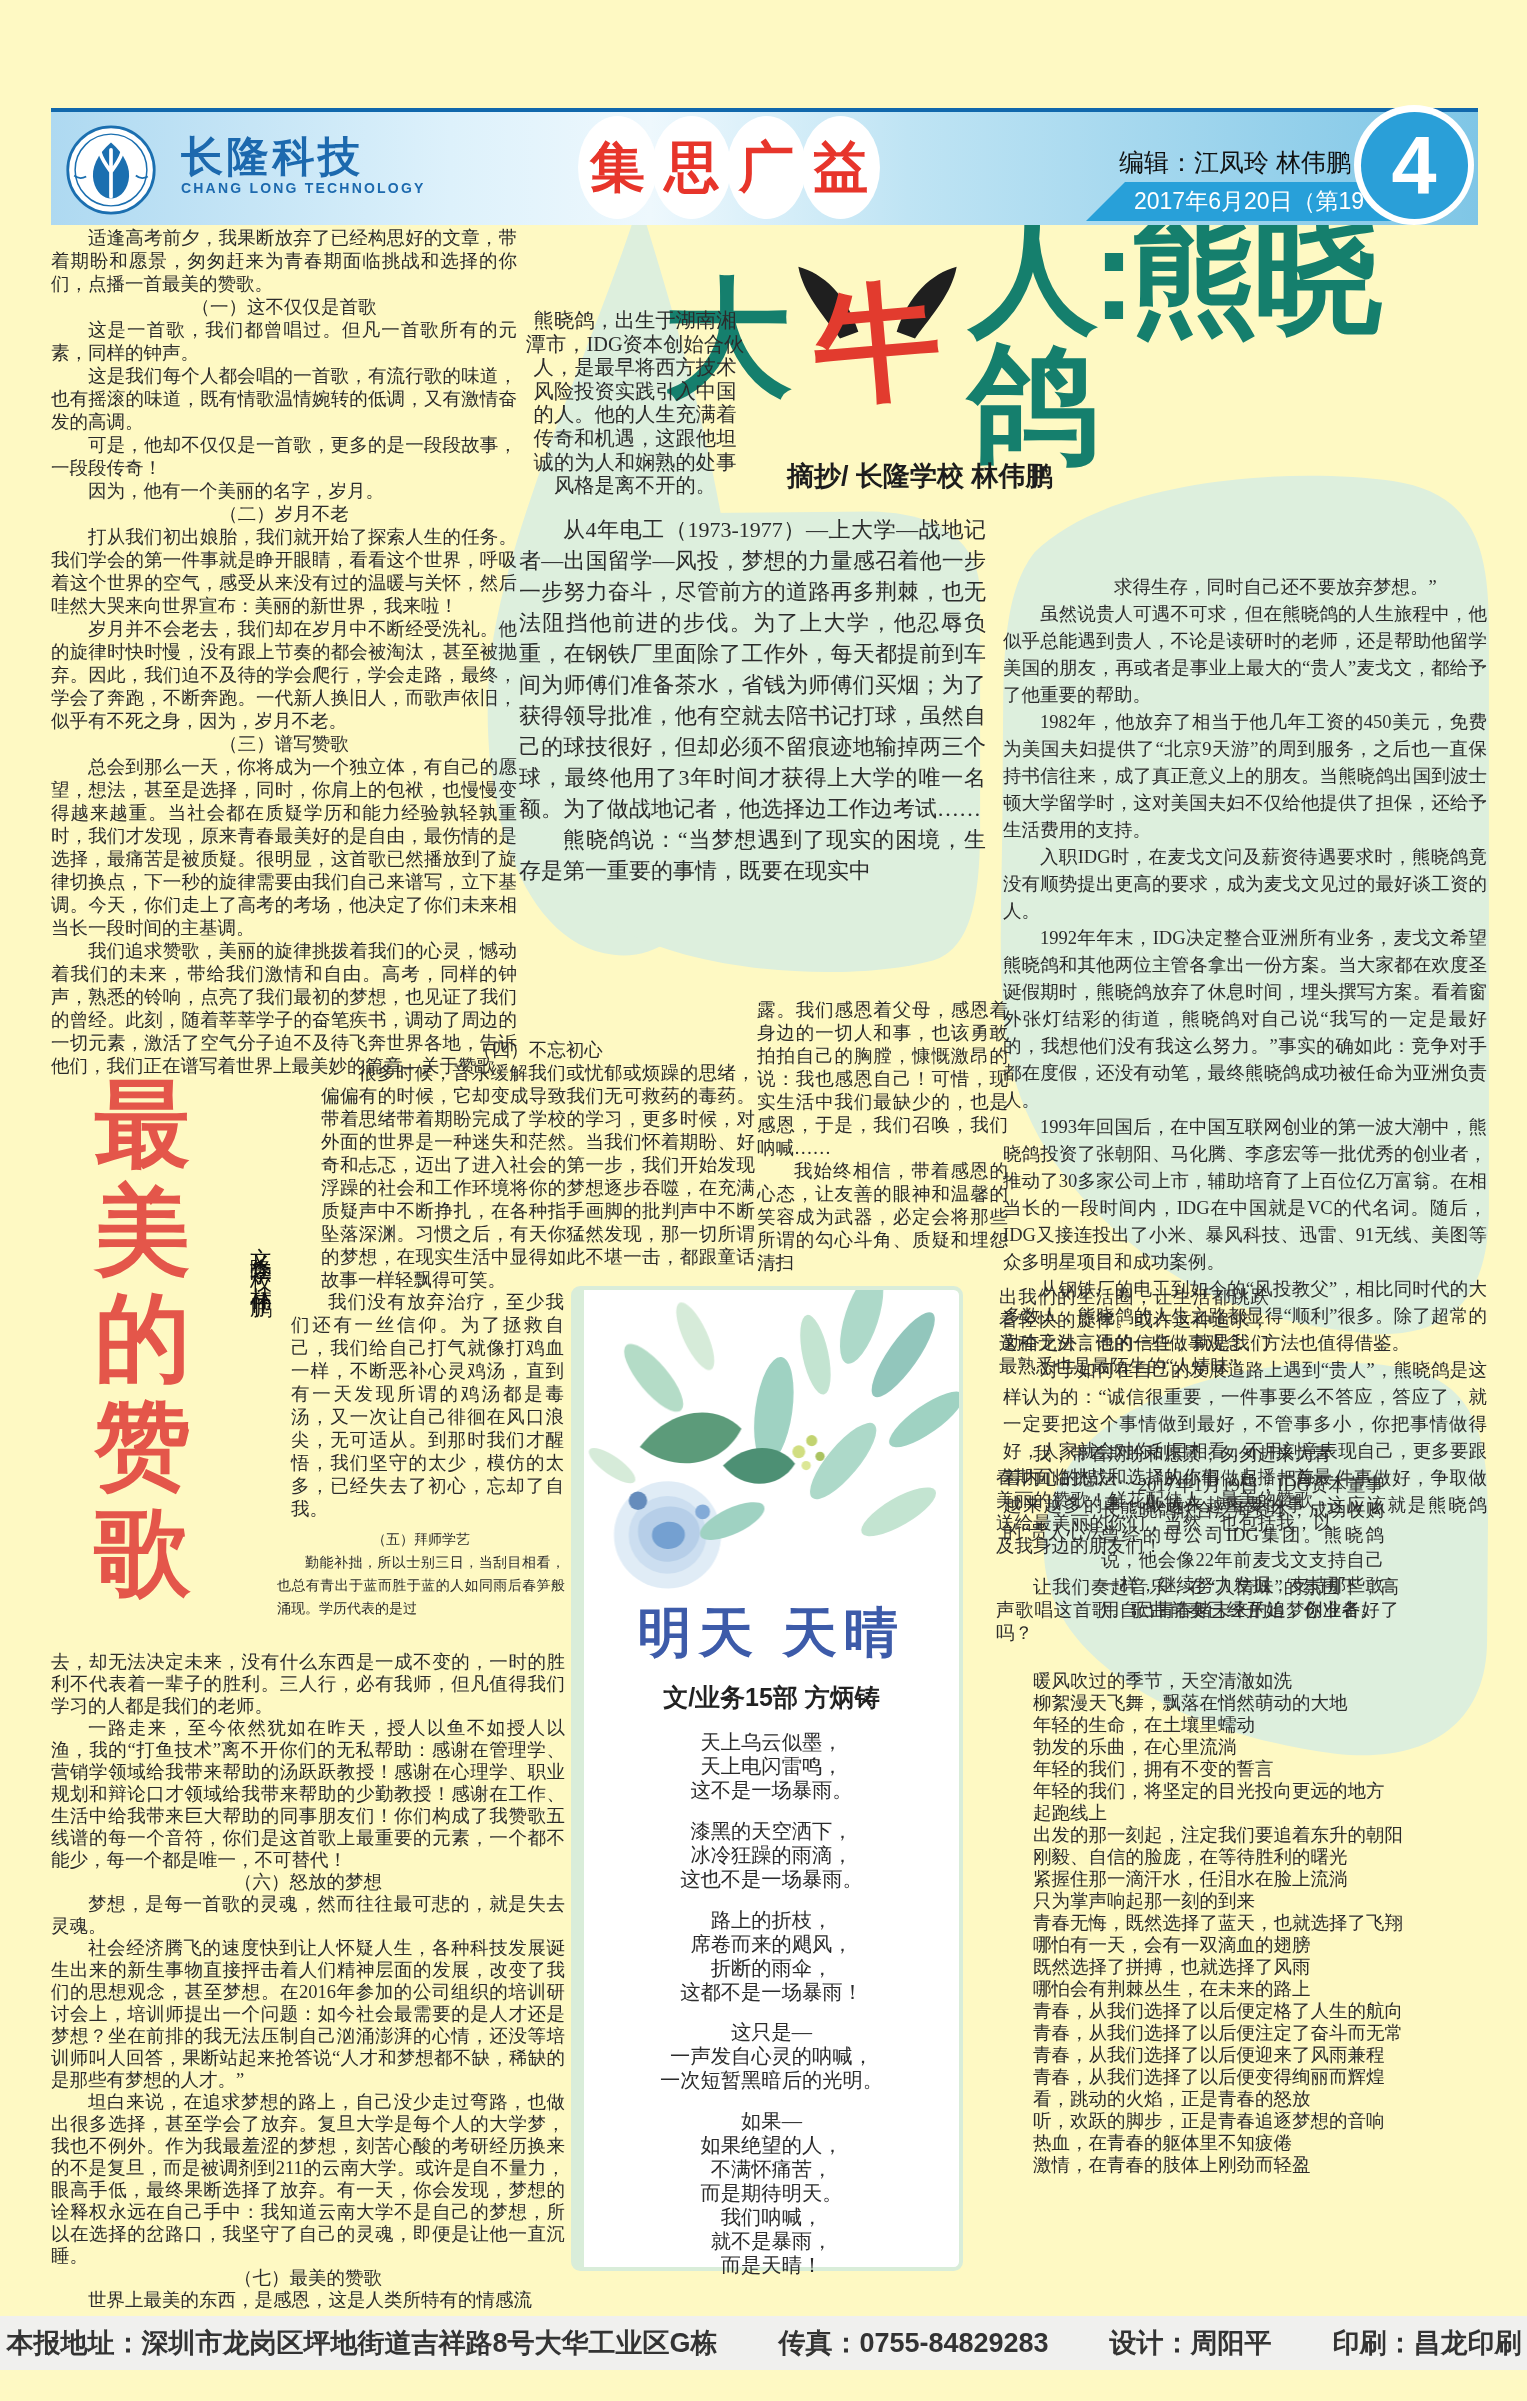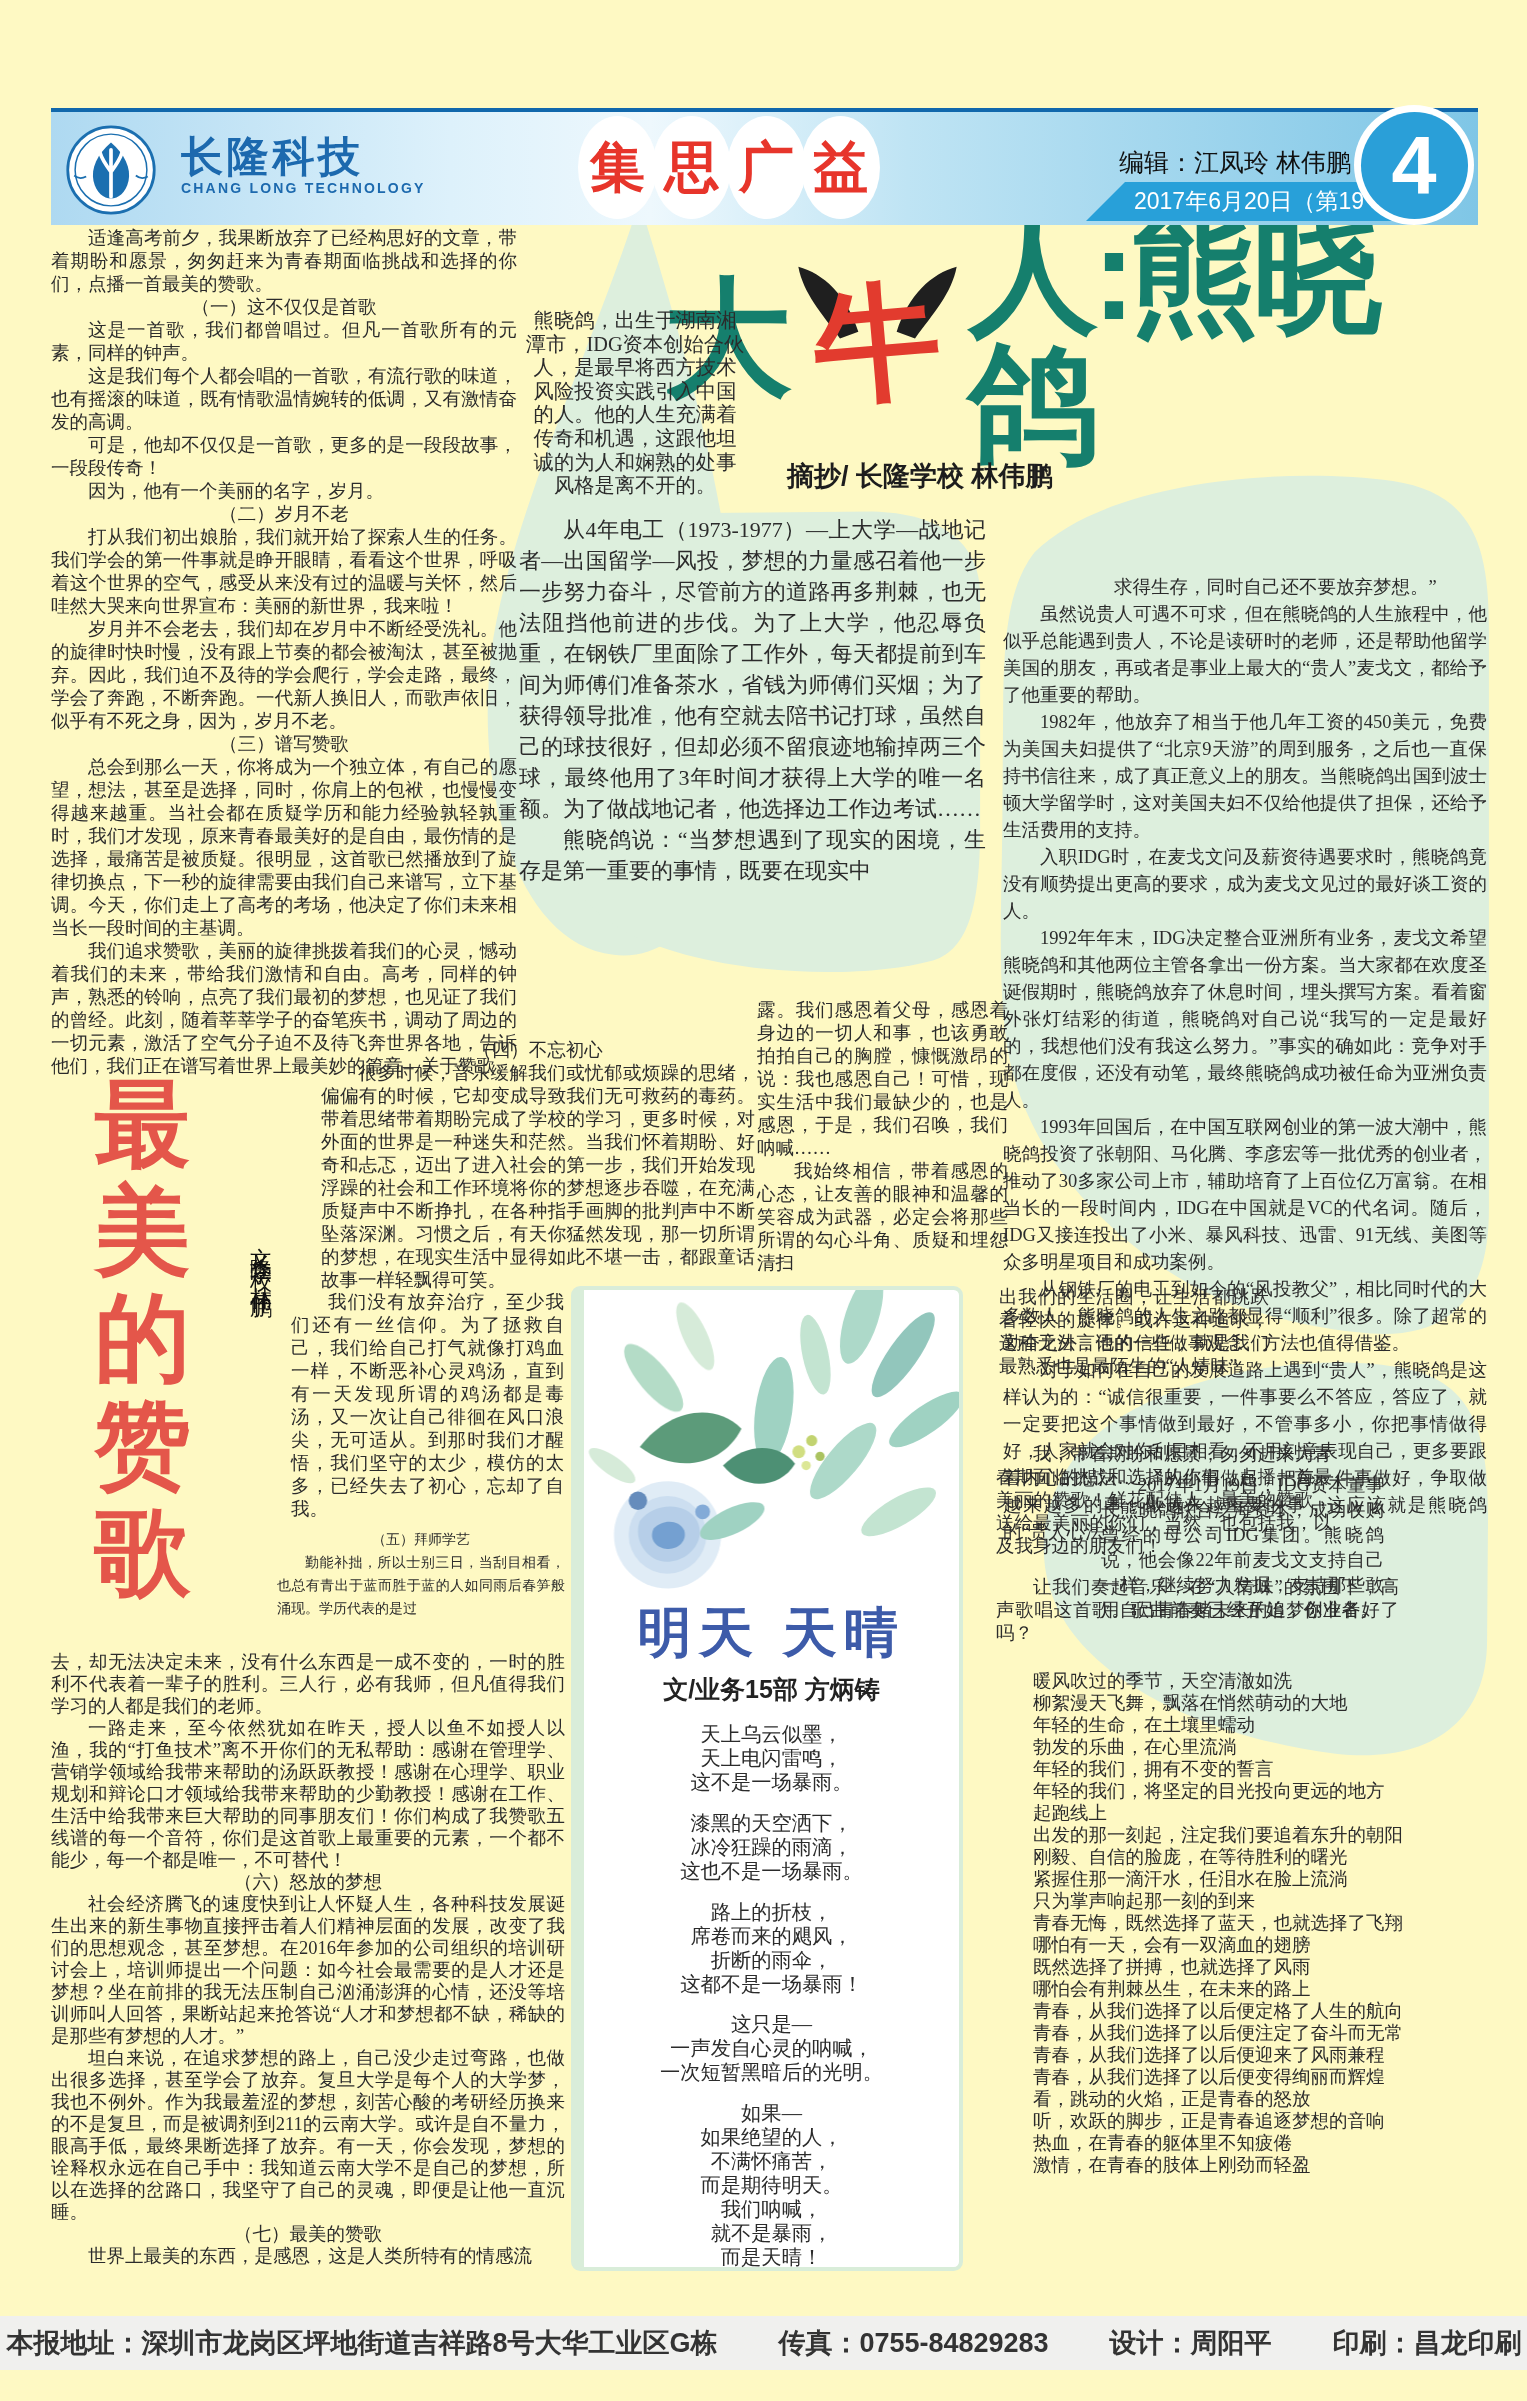--- a/index.html
+++ b/index.html
@@ -62,21 +62,21 @@
   #blk-p3{left:996px;top:1576px;width:403px;font-size:18.5px;line-height:23px;}
   #blk-verse{left:1033px;top:1670px;width:462px;font-size:18.5px;line-height:22px;text-align:left;}
   .verse-line{white-space:nowrap;}
   
   #poemcard{position:absolute;left:571px;top:1286px;width:392px;height:985px;z-index:2;background:#fff;
         border:4.6px solid #d9edd9;border-left:13px solid #d9edd9;border-radius:9.2px;box-sizing:border-box;}
   #flower{width:100%;height:305px;display:block;}
   #poem-title{text-align:center;font-family:"Liberation Sans","DejaVu Sans",sans-serif;font-weight:bold;
         font-size:54px;letter-spacing:7.4px;color:#3d5ba9;margin-top:1.8px;}
   #poem-byline{text-align:center;font-family:"Liberation Sans","DejaVu Sans",sans-serif;font-weight:bold;
-        font-size:25px;color:#222;margin-top:3px;}
+        font-size:25px;color:#222;margin-top:11px;}
   #stanzas{margin-top:13px;}
   .stanza{margin-top:16.6px;text-align:center;font-size:20.3px;line-height:24px;color:#2b2b2b;}
   
   #footer{position:absolute;left:0;top:2316px;width:1528px;height:54px;background:#f0f0ee;z-index:4;
         display:flex;align-items:center;justify-content:center;gap:61px;
         font-family:"Liberation Sans","DejaVu Sans",sans-serif;font-weight:bold;font-size:27px;color:#333;text-align:center;}
 </style>
 </head>
 <body>
 
@@ -185,20 +185,21 @@
       <div class="para t-p">我们没有放弃治疗，至少我们还有一丝信仰。为了拯救自己，我们给自己打气就像打鸡血一样，不断恶补心灵鸡汤，直到有一天发现所谓的鸡汤都是毒汤，又一次让自己徘徊在风口浪尖，无可适从。到那时我们才醒悟，我们坚守的太少，模仿的太多，已经失去了初心，忘却了自我。</div>
     </div>
   <div class="tb" id="blk-l5a">
       <div class="para t-h">（五）拜师学艺</div>
       <div class="para t-p">勤能补拙，所以士别三日，当刮目相看，也总有青出于蓝而胜于蓝的人如同雨后春笋般涌现。学历代表的是过</div>
     </div>
   <div class="tb" id="blk-l5b">
       <div class="para t-p0">去，却无法决定未来，没有什么东西是一成不变的，一时的胜利不代表着一辈子的胜利。三人行，必有我师，但凡值得我们学习的人都是我们的老师。</div>
       <div class="para t-p">一路走来，至今依然犹如在昨天，授人以鱼不如授人以渔，我的“打鱼技术”离不开你们的无私帮助：感谢在管理学、营销学领域给我带来帮助的汤跃跃教授！感谢在心理学、职业规划和辩论口才领域给我带来帮助的少勤教授！感谢在工作、生活中给我带来巨大帮助的同事朋友们！你们构成了我赞歌五线谱的每一个音符，你们是这首歌上最重要的元素，一个都不能少，每一个都是唯一，不可替代！</div>
       <div class="para t-h">（六）怒放的梦想</div>
+      <div class="para t-p">梦想，是每一首歌的灵魂，然而往往最可悲的，就是失去灵魂。</div>
       <div class="para t-p">社会经济腾飞的速度快到让人怀疑人生，各种科技发展诞生出来的新生事物直接抨击着人们精神层面的发展，改变了我们的思想观念，甚至梦想。在2016年参加的公司组织的培训研讨会上，培训师提出一个问题：如今社会最需要的是人才还是梦想？坐在前排的我无法压制自己汹涌澎湃的心情，还没等培训师叫人回答，果断站起来抢答说“人才和梦想都不缺，稀缺的是那些有梦想的人才。”</div>
       <div class="para t-p">坦白来说，在追求梦想的路上，自己没少走过弯路，也做出很多选择，甚至学会了放弃。复旦大学是每个人的大学梦，我也不例外。作为我最羞涩的梦想，刻苦心酸的考研经历换来的不是复旦，而是被调剂到211的云南大学。或许是自不量力，眼高手低，最终果断选择了放弃。有一天，你会发现，梦想的诠释权永远在自己手中：我知道云南大学不是自己的梦想，所以在选择的岔路口，我坚守了自己的灵魂，即便是让他一直沉睡。</div>
       <div class="para t-h">（七）最美的赞歌</div>
       <div class="para t-p">世界上最美的东西，是感恩，这是人类所特有的情感流</div>
     </div>
 
   <div class="tb" id="blk-m1">
       <div class="para t-p0">露。我们感恩着父母，感恩着身边的一切人和事，也该勇敢拍拍自己的胸膛，慷慨激昂的说：我也感恩自己！可惜，现实生活中我们最缺少的，也是感恩，于是，我们召唤，我们呐喊……</div>
       <div class="para t-p">我始终相信，带着感恩的心态，让友善的眼神和温馨的笑容成为武器，必定会将那些所谓的勾心斗角、质疑和埋怨清扫</div>
     </div>

